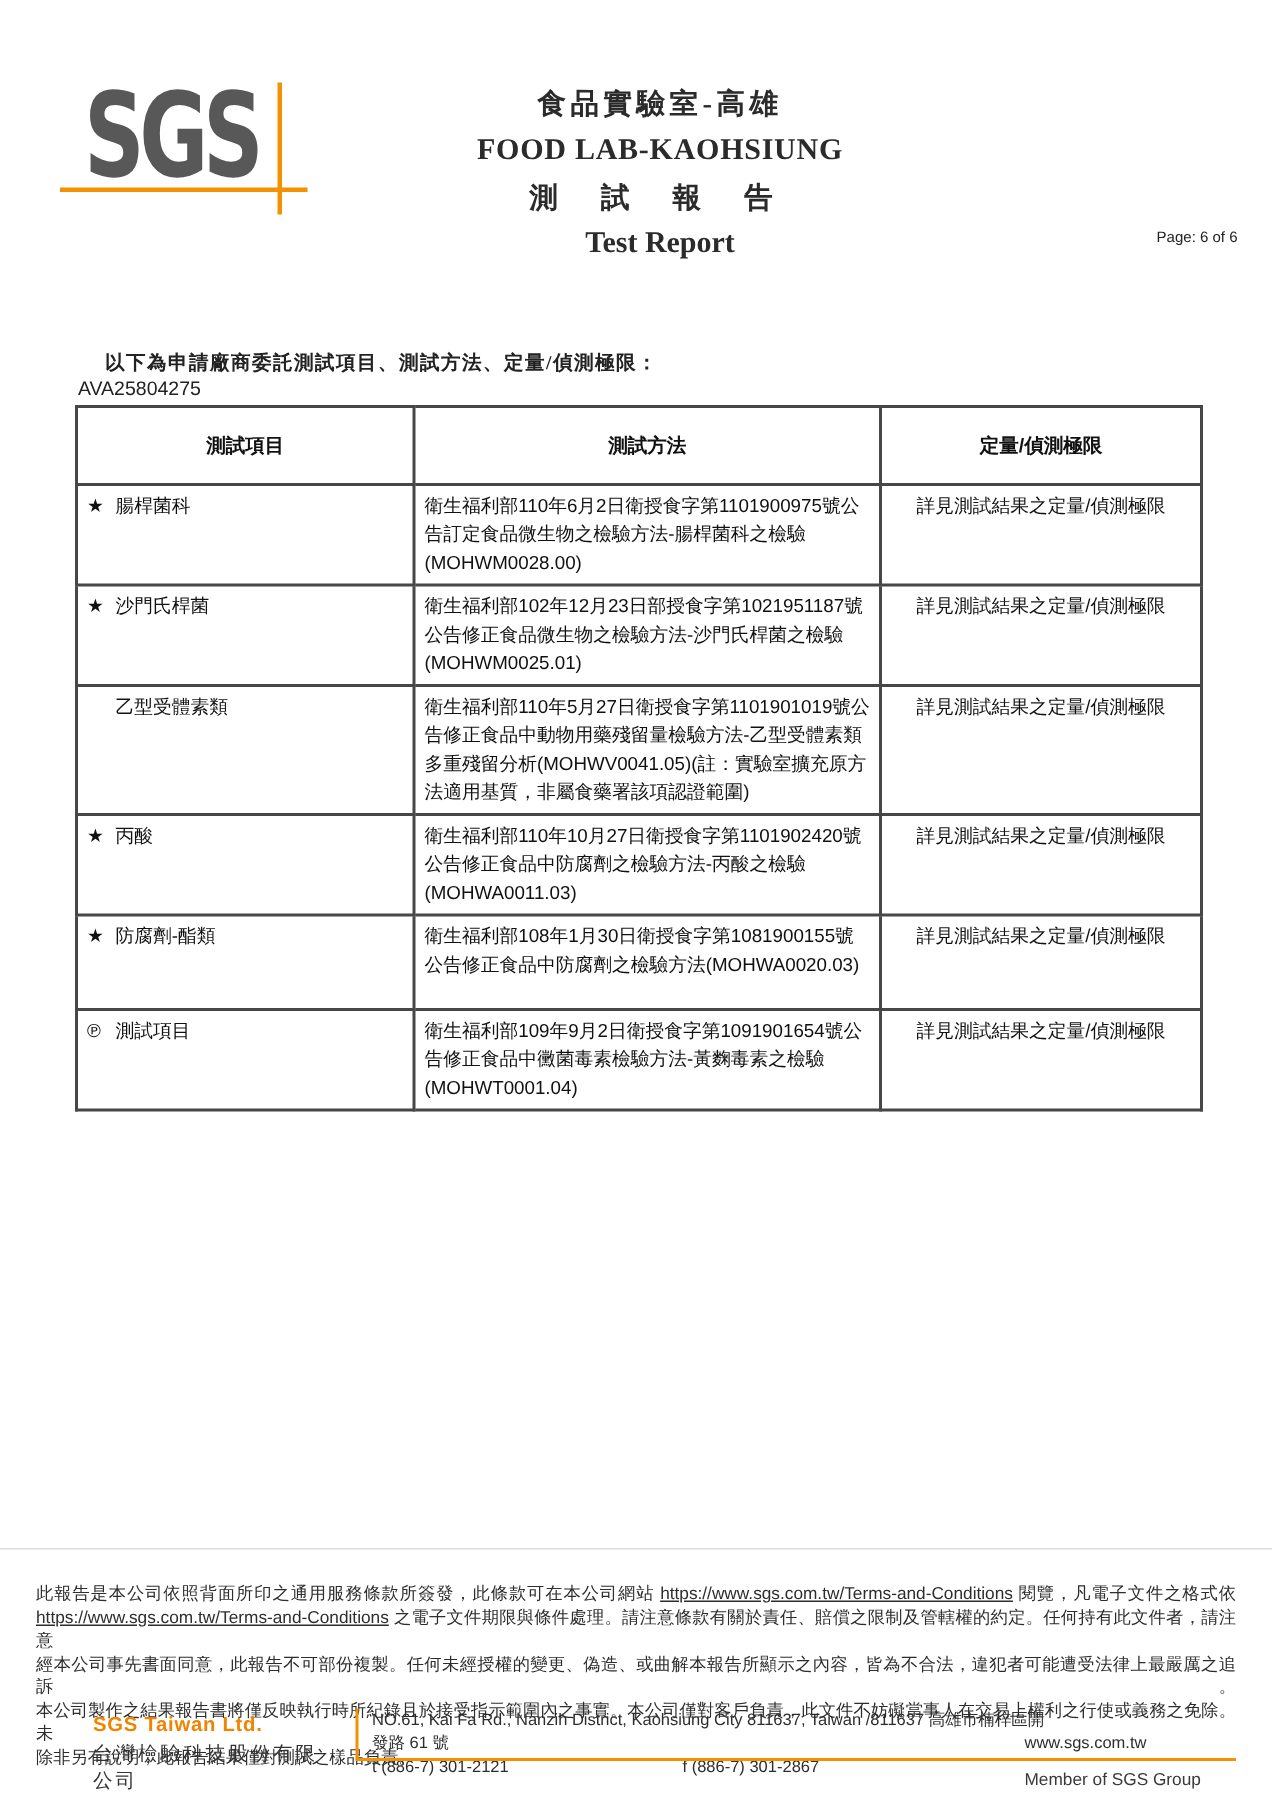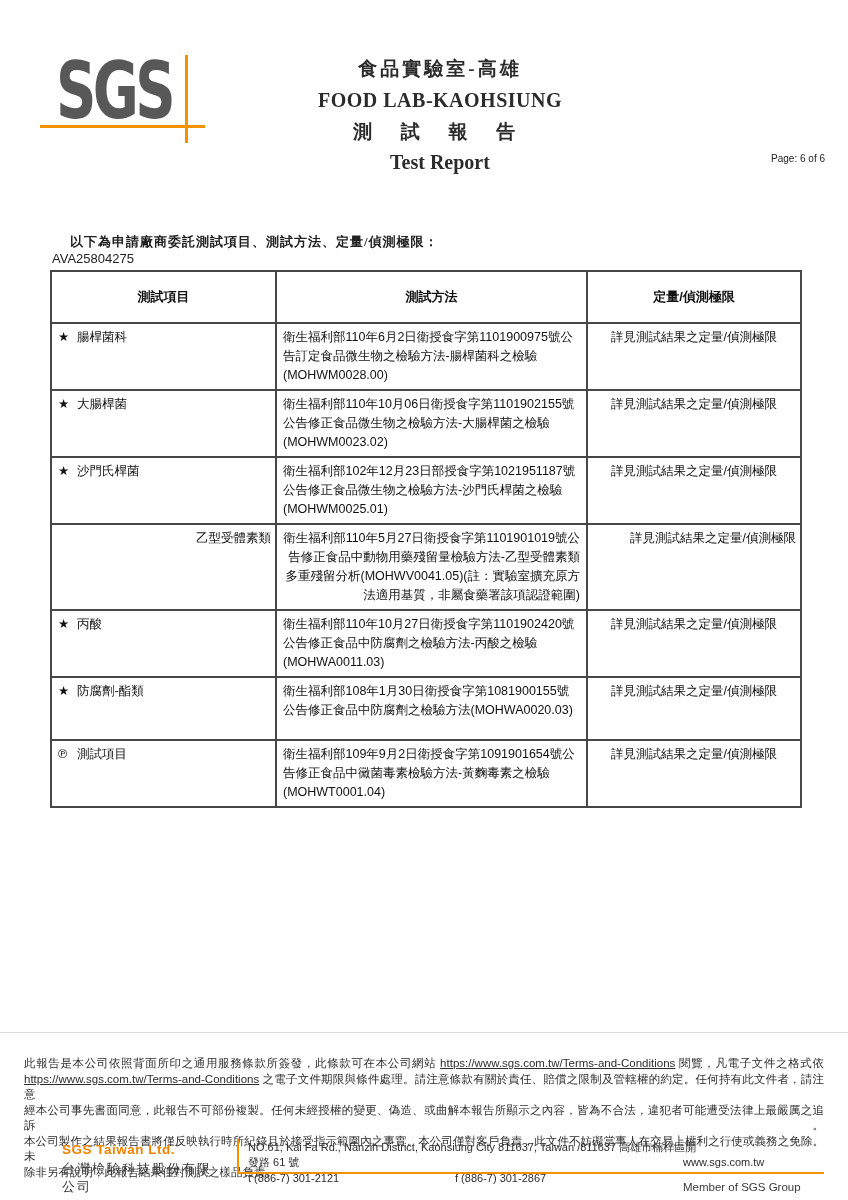--- a/index.html
+++ b/index.html
@@ -46,21 +46,21 @@
   table.report th, table.report td { border:2px solid #474747; }
   table.report th {
     font-size:13px; font-weight:bold; color:#111; height:23px; padding:16px; text-align:center;
   }
   table.report td { vertical-align:top; font-size:12.5px; line-height:19px; color:#111; }
   td.item-cell   { padding:4px 4px 4px 6px; white-space:nowrap; }
   td.method-cell { padding:4px 6px; overflow-wrap:normal; }
   td.limit-cell  { padding:4px 4px; text-align:center; }
   .marker { display:inline-block; width:19px; }
   tr.h1 td { height:51px; } tr.h2 td { height:54px; } tr.h3 td { height:53px; }
-  tr.h4 td { height:80px;text-align:right; } tr.h5 td { height:65px; } tr.h6 td { height:65px; }
+  tr.h4 td { height:80px; } tr.h5 td { height:65px; } tr.h6 td { height:65px; }
   tr.h7 td { height:63px; } tr.h8 td { height:65px; }
 
   
   .footer-divider { position:absolute; left:0; top:1032px; width:848px; height:1px; background:#dcdcdc; }
   .terms {
     position:absolute; left:24px; top:1056px; width:800px;
     font-size:11.5px; line-height:15.5px; color:#2d2d2d;
   }
   .terms .jline { text-align:justify; text-align-last:justify; }
   .terms .url { text-decoration:underline; }
@@ -113,25 +113,20 @@
         <th>測試方法</th>
         <th>定量/偵測極限</th>
       </tr>
     </thead>
     <tbody>
       <tr class="h1">
         <td class="item-cell"><span class="marker">★</span><span>腸桿菌科</span></td>
         <td class="method-cell">衛生福利部110年6月2日衛授食字第1101900975號公告訂定食品微生物之檢驗方法-腸桿菌科之檢驗(MOHWM0028.00)</td>
         <td class="limit-cell">詳見測試結果之定量/偵測極限</td>
       </tr>
-      <tr class="h2">
-        <td class="item-cell"><span class="marker">★</span><span>大腸桿菌</span></td>
-        <td class="method-cell">衛生福利部110年10月06日衛授食字第1101902155號公告修正食品微生物之檢驗方法-大腸桿菌之檢驗(MOHWM0023.02)</td>
-        <td class="limit-cell">詳見測試結果之定量/偵測極限</td>
-      </tr>
       <tr class="h3">
         <td class="item-cell"><span class="marker">★</span><span>沙門氏桿菌</span></td>
         <td class="method-cell">衛生福利部102年12月23日部授食字第1021951187號公告修正食品微生物之檢驗方法-沙門氏桿菌之檢驗(MOHWM0025.01)</td>
         <td class="limit-cell">詳見測試結果之定量/偵測極限</td>
       </tr>
       <tr class="h4">
         <td class="item-cell"><span class="marker"></span><span>乙型受體素類</span></td>
         <td class="method-cell">衛生福利部110年5月27日衛授食字第1101901019號公告修正食品中動物用藥殘留量檢驗方法-乙型受體素類多重殘留分析(MOHWV0041.05)(註：實驗室擴充原方法適用基質，非屬食藥署該項認證範圍)</td>
         <td class="limit-cell">詳見測試結果之定量/偵測極限</td>
       </tr>

